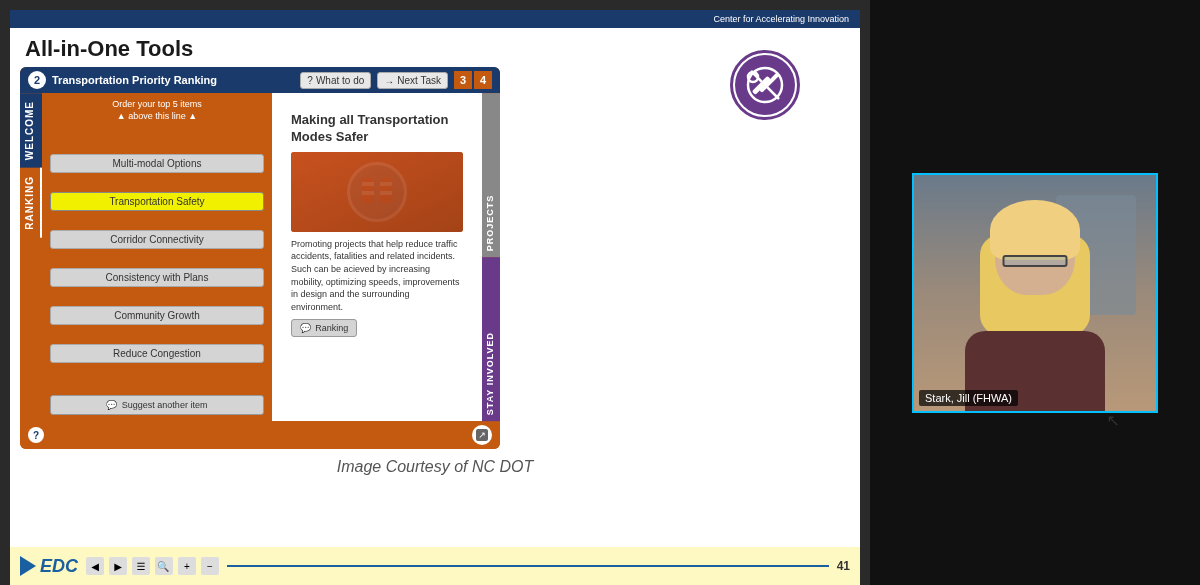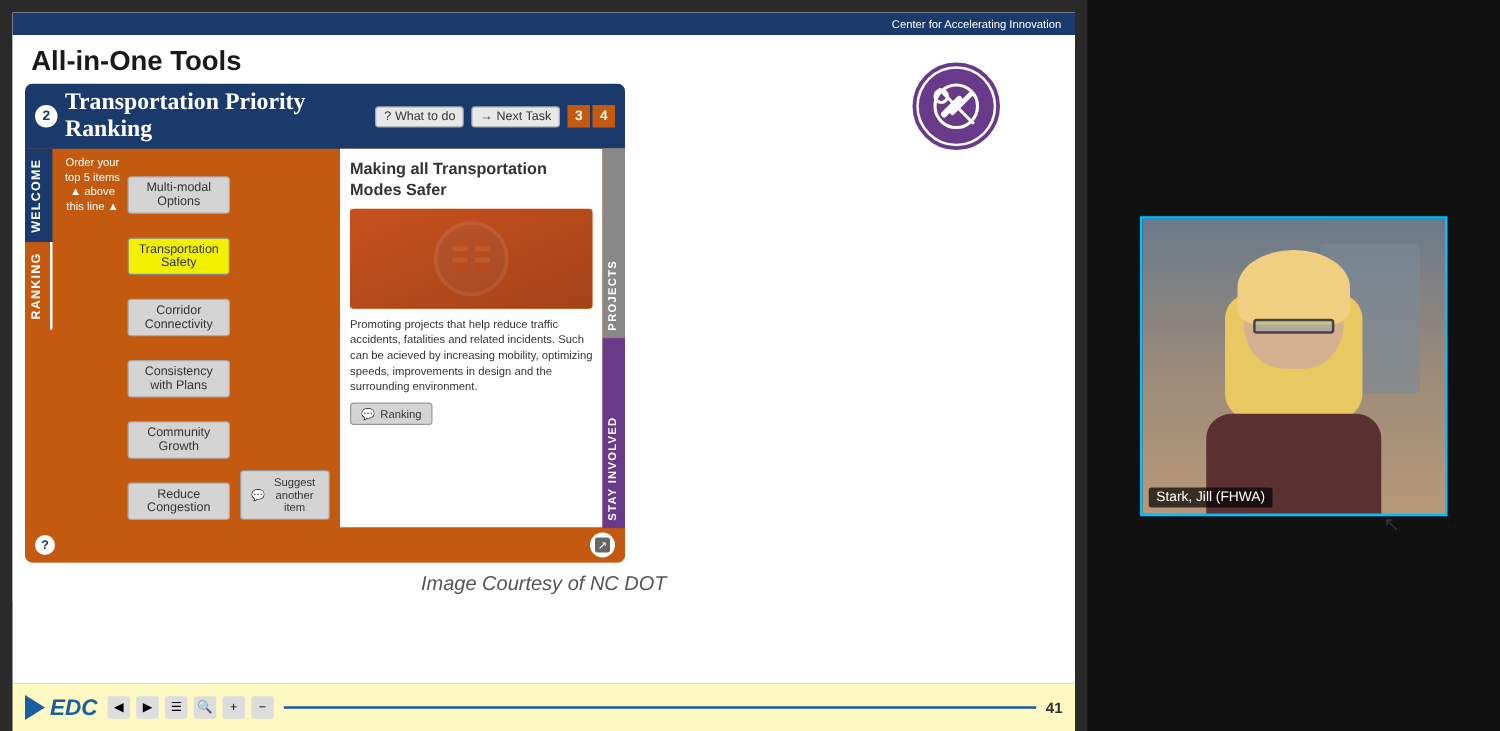--- a/index.html
+++ b/index.html
@@ -117,24 +117,23 @@
       height: 18px;
       border-radius: 50%;
       display: flex;
       align-items: center;
       justify-content: center;
       font-size: 11px;
       font-weight: bold;
     }
     .app-header-title {
       color: white;
-      font-size: 19px;
+      font-size: 11px;
       font-weight: bold;
       flex: 1;
-      font-family: Liberation Serif, serif;
     }
     .app-header-btn {
       background: #e8e8e8;
       border: 1px solid #aaa;
       border-radius: 3px;
       padding: 2px 6px;
       font-size: 10px;
       display: flex;
       align-items: center;
       gap: 3px;
@@ -189,22 +188,22 @@
       letter-spacing: 1px;
       width: 22px;
       border-left: 2px solid #fff;
     }
 
     
     .app-center {
       flex: 1;
       padding: 6px 8px;
       display: flex;
-      flex-direction: row;
-      gap: 4px;
+      flex-direction: column;
+      gap: 16px;
     }
 
     .order-text {
       font-size: 9px;
       color: white;
       text-align: center;
       line-height: 1.3;
     }
 
     .menu-items {
@@ -241,21 +240,21 @@
       display: flex;
       align-items: center;
       justify-content: center;
       gap: 4px;
     }
 
     
     .app-right {
       width: 210px;
       background: white;
-      padding: 8px;
+      padding: 19px;
       display: flex;
       flex-direction: column;
       gap: 6px;
     }
     .info-title {
       font-size: 13px;
       font-weight: bold;
       color: #333;
       line-height: 1.3;
     }

